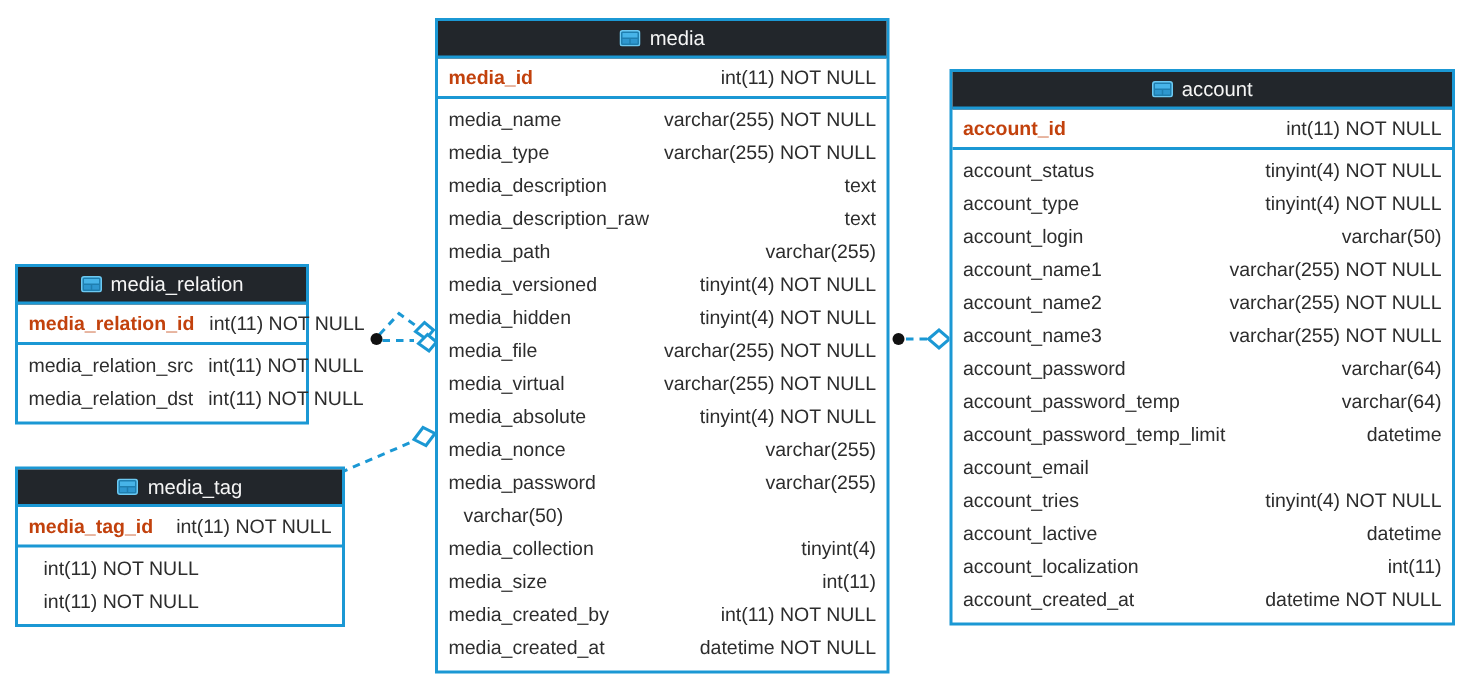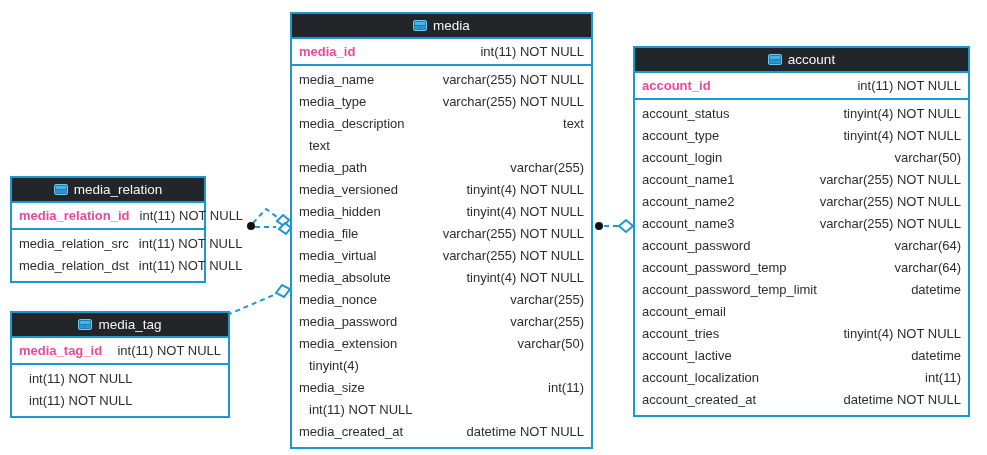--- a/index.html
+++ b/index.html
@@ -17,21 +17,21 @@
     border:2px solid #1b98d4;box-sizing:border-box;
   }
   .tbl-header{
     height:23px;background:#22262b;color:#f5f5f5;
     display:flex;align-items:center;justify-content:center;gap:6px;
     font-size:13.5px;border-bottom:2px solid #1b98d4;
   }
   .tbl-icon{display:inline-flex;align-items:center;}
   .tbl-pk{border-bottom:2px solid #1b98d4;}
   .tbl-pk .row{height:25px;line-height:25px;}
-  .tbl-pk .col-name{font-weight:700;color:#ec4899;}
+  .tbl-pk .col-name{font-weight:700;color:#c2410c;}
   .tbl-cols{padding:3px 0 4px 0;}
   .row{
     display:flex;justify-content:space-between;align-items:center;
     padding:0 7px;height:22px;line-height:22px;
     font-size:13px;color:#2d2d2d;white-space:nowrap;
   }
   .col-name{text-align:left;}
   .col-type{text-align:right;margin-left:10px;}
 
   .tbl-media{left:290px;top:12px;width:303px;}
@@ -96,20 +96,21 @@
       </div>
         <div class="row">
         <span class="col-name">media_type</span>
         <span class="col-type">varchar(255) NOT NULL</span>
       </div>
         <div class="row">
         <span class="col-name">media_description</span>
         <span class="col-type">text</span>
       </div>
         <div class="row">
+        <span class="col-name">media_description_raw</span>
         <span class="col-type">text</span>
       </div>
         <div class="row">
         <span class="col-name">media_path</span>
         <span class="col-type">varchar(255)</span>
       </div>
         <div class="row">
         <span class="col-name">media_versioned</span>
         <span class="col-type">tinyint(4) NOT NULL</span>
       </div>
@@ -131,31 +132,32 @@
       </div>
         <div class="row">
         <span class="col-name">media_nonce</span>
         <span class="col-type">varchar(255)</span>
       </div>
         <div class="row">
         <span class="col-name">media_password</span>
         <span class="col-type">varchar(255)</span>
       </div>
         <div class="row">
-        <span class="col-name">media_extension</span>
         <span class="col-type">varchar(50)</span>
       </div>
         <div class="row">
+        <span class="col-name">media_collection</span>
         <span class="col-type">tinyint(4)</span>
       </div>
         <div class="row">
         <span class="col-name">media_size</span>
         <span class="col-type">int(11)</span>
       </div>
         <div class="row">
+        <span class="col-name">media_created_by</span>
         <span class="col-type">int(11) NOT NULL</span>
       </div>
         <div class="row">
         <span class="col-name">media_created_at</span>
         <span class="col-type">datetime NOT NULL</span>
       </div>
       </div>
   </div>
 
   <div class="db-table tbl-media_relation">

